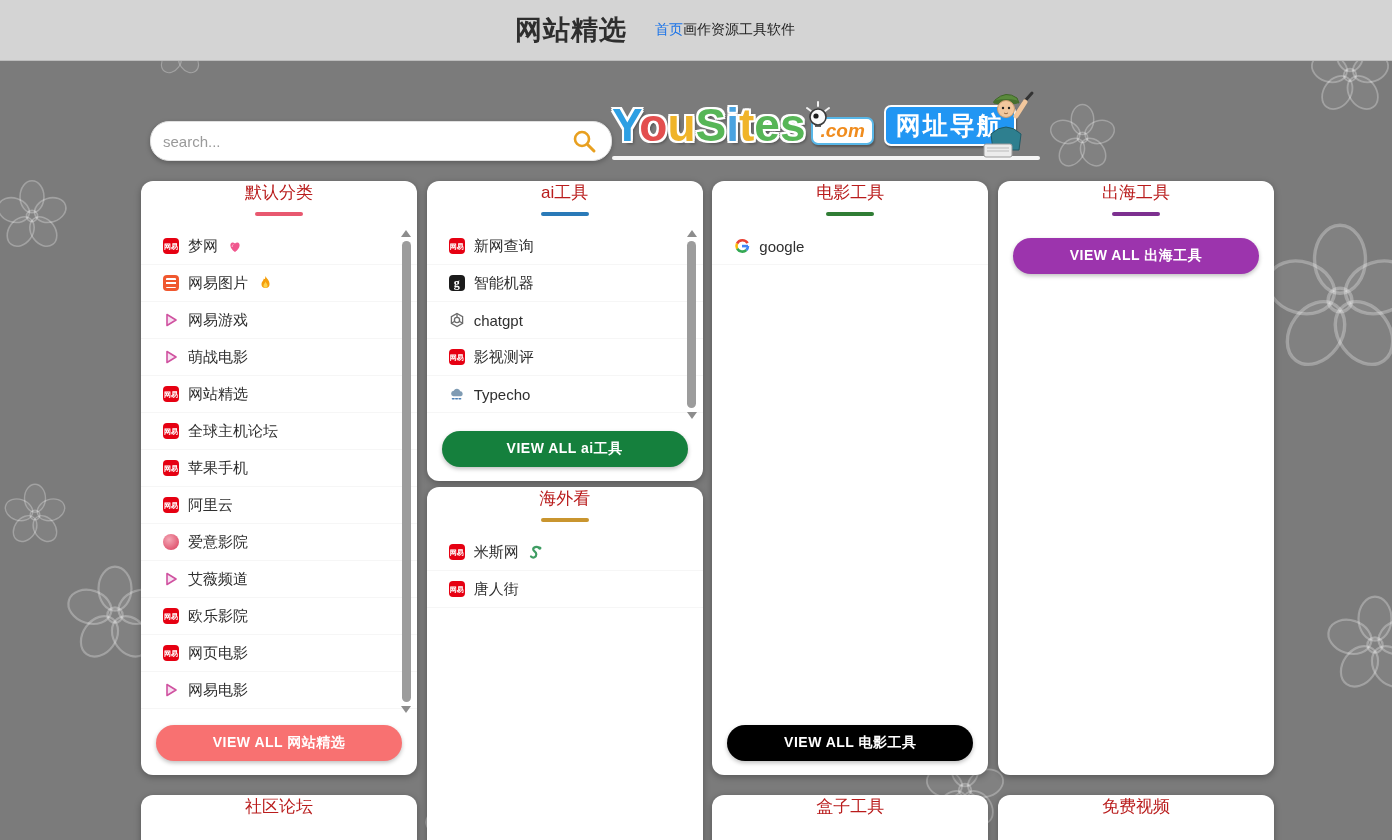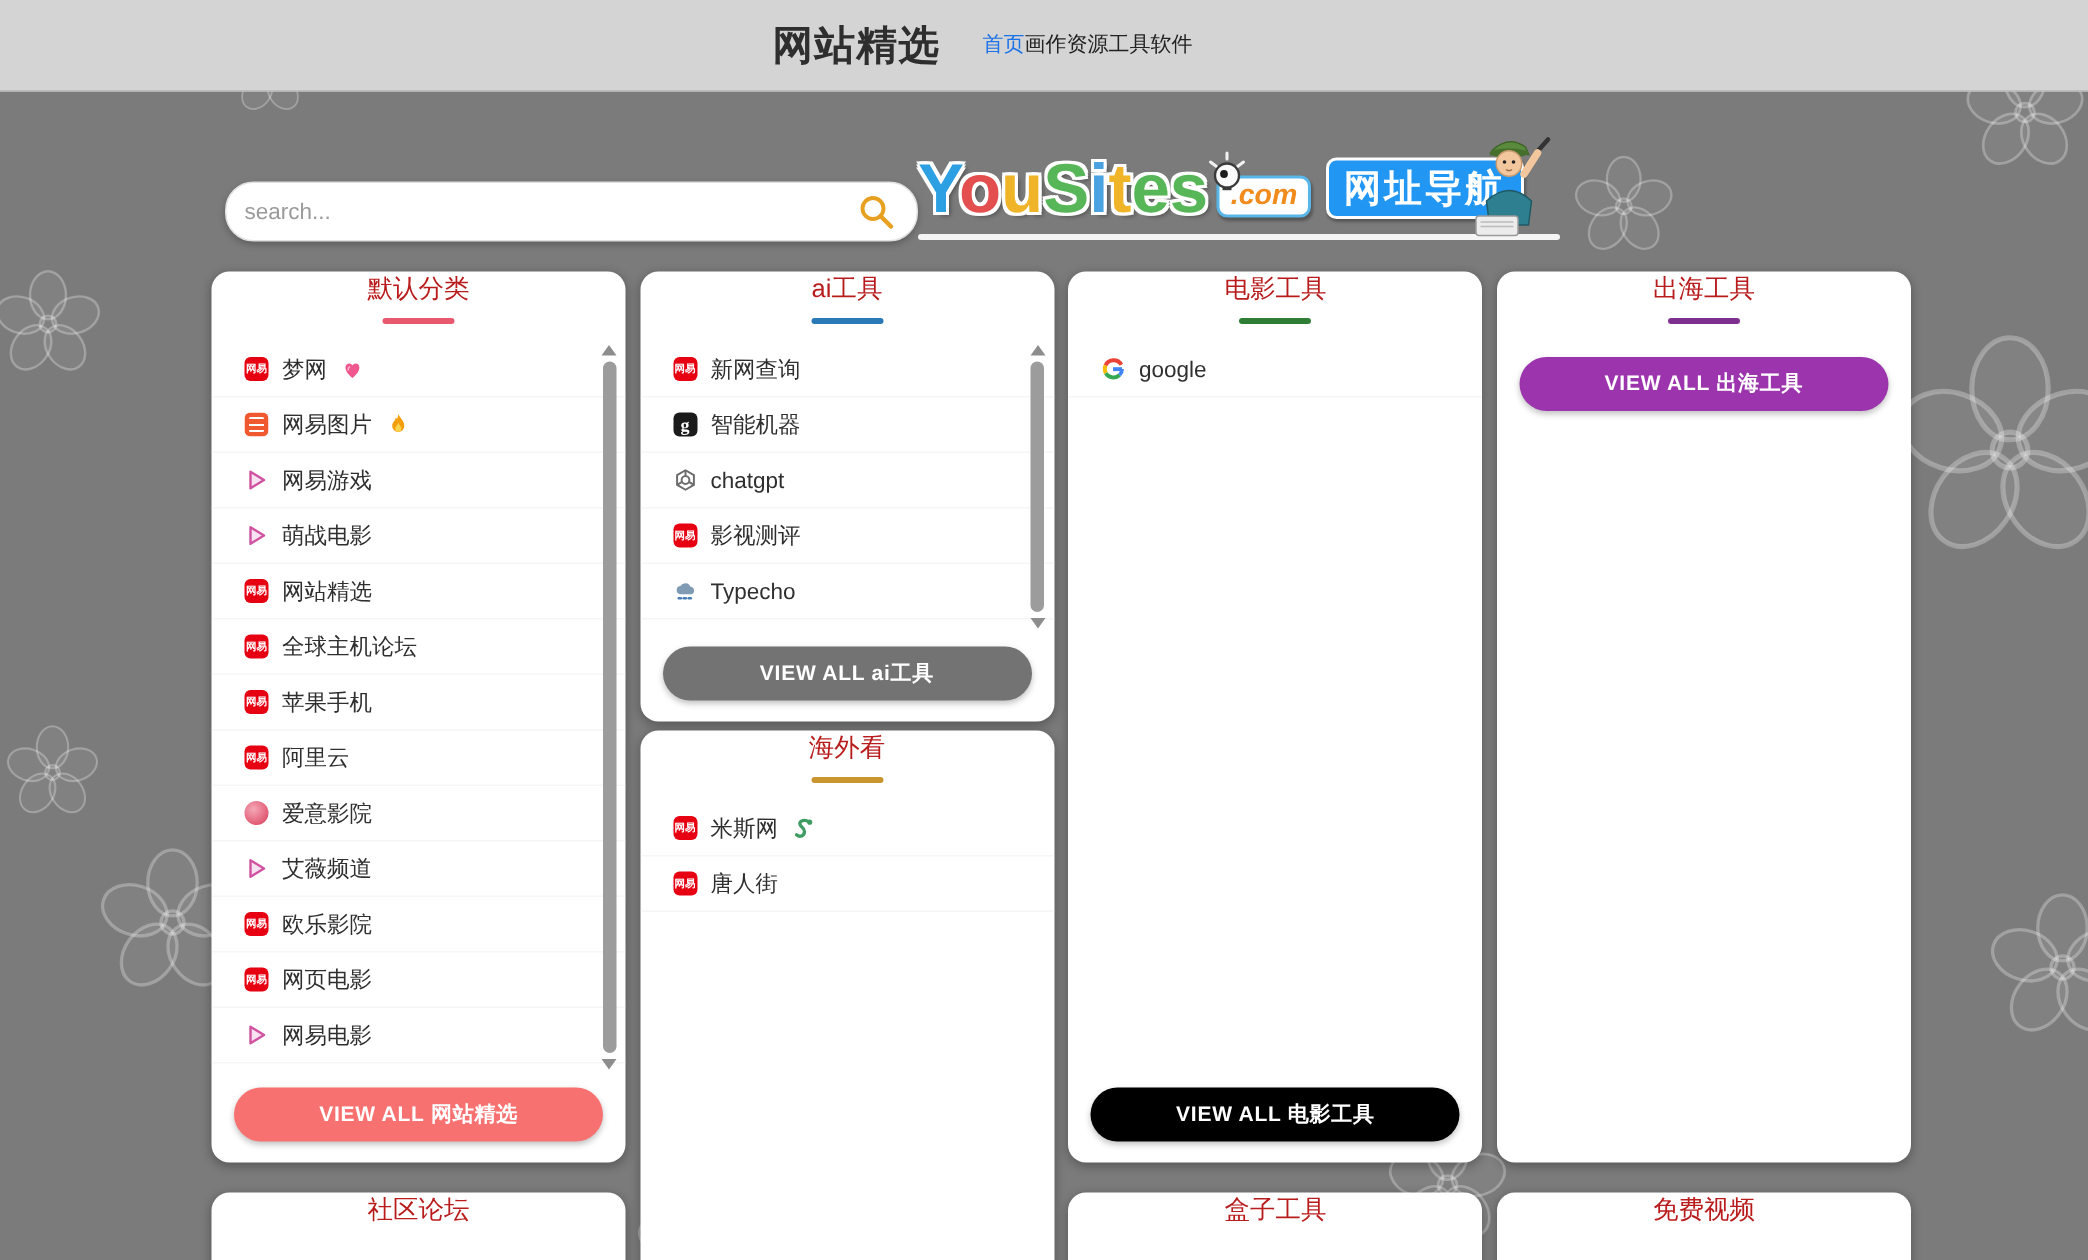--- a/index.html
+++ b/index.html
@@ -304,21 +304,21 @@
                 </svg>
               </span>
               <span class="item-label">Typecho</span>
             </div>
             <div class="sbar">
               <div class="sarrow up"></div>
               <div class="sthumb"></div>
               <div class="sarrow down"></div>
             </div>
           </div>
-          <button class="viewall" style="background: #737373;">VIEW ALL ai工具</button>
+          <button class="viewall" style="background: #15803d;">VIEW ALL ai工具</button>
         </div>
         <div class="card" style="height: 420px; margin-top: 6px;">
           <div class="card-title">海外看</div>
           <div class="card-underline" style="background: rgb(201, 149, 47);"></div>
           <div class="list">
             <div class="item">
               <span class="fi fi-netease">网易</span>
               <span class="item-label">米斯网</span>
               <span class="fi">
                 <svg width="16" height="16" viewBox="0 0 16 16">

